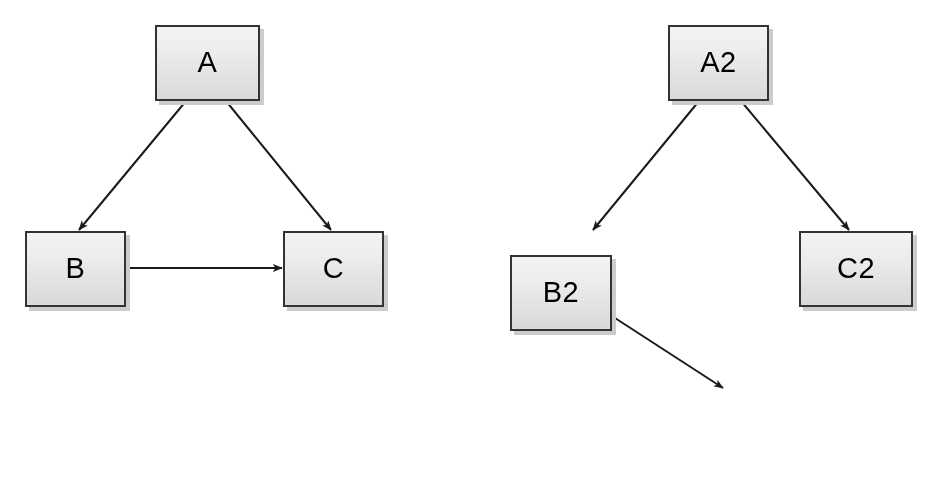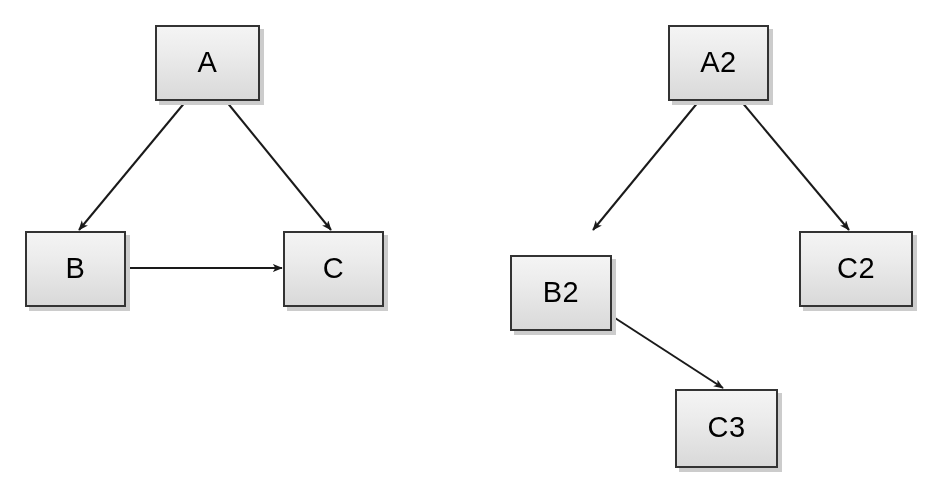--- a/index.html
+++ b/index.html
@@ -85,17 +85,14 @@
   </div>
 
   <div class="node" style="left: 510px; top: 231px; width: 102px; height: 76px; margin-top: 24px;">
     <span class="node-label">B2</span>
   </div>
 
   <div class="node" style="left: 799px; top: 231px; width: 114px; height: 76px;">
     <span class="node-label">C2</span>
   </div>
 
-  <div class="node" style="left: 675px; top: 389px; width: 103px; height: 79px;">
-    <span class="node-label">C3</span>
-  </div>
 
 </div>
 
 </body></html>

